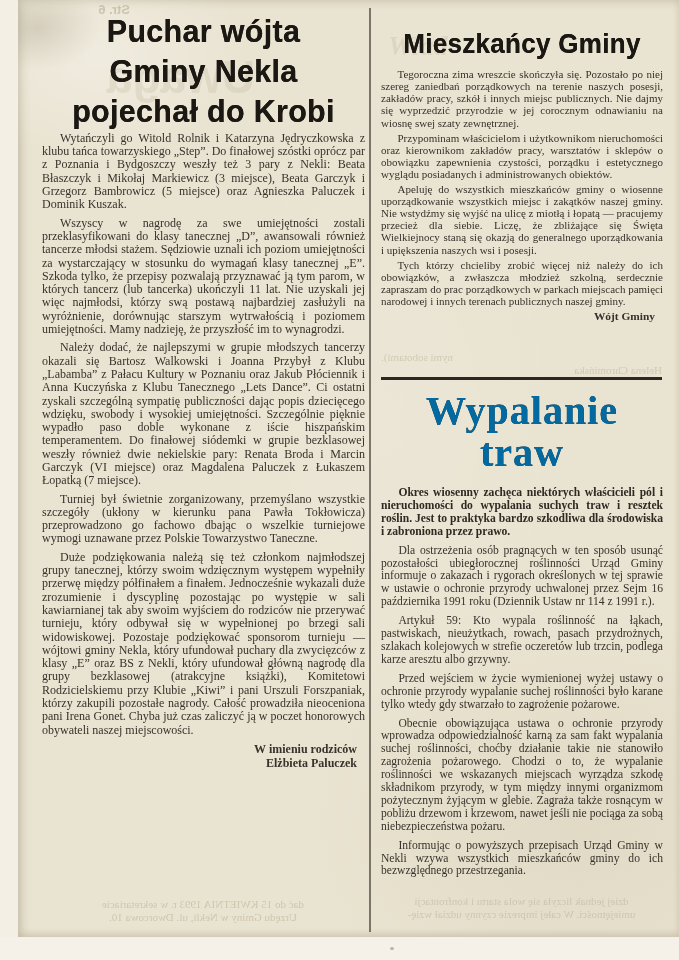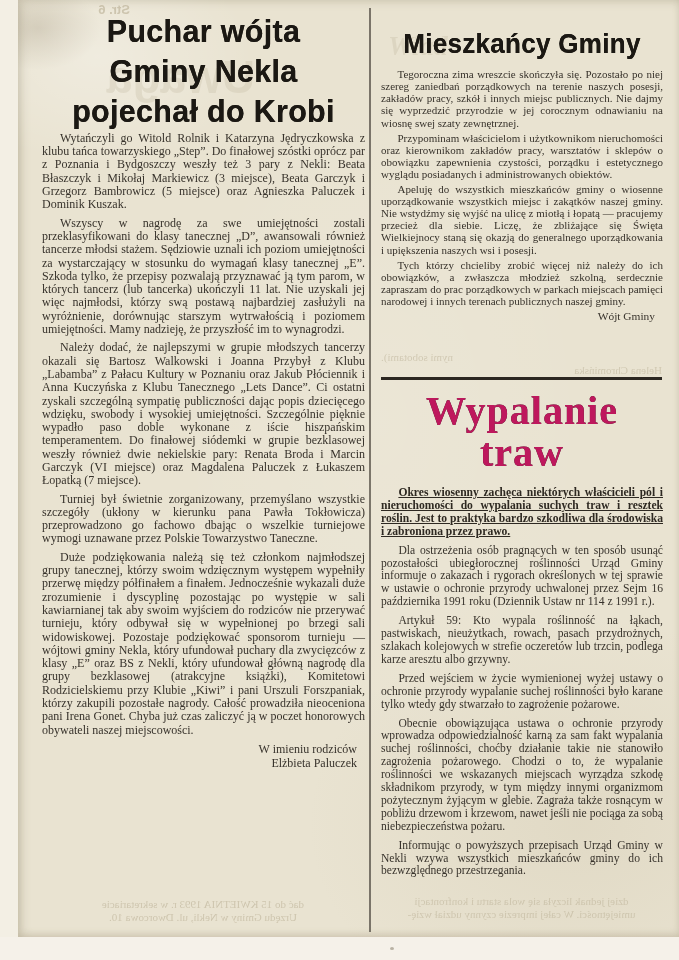--- a/index.html
+++ b/index.html
@@ -34,32 +34,32 @@
 
   .headline-sans{
     font-family:"Liberation Sans", sans-serif;font-weight:900;
     text-align:center;color:#1b1813;letter-spacing:.3px;
     text-shadow:0 0 .5px #1b1813;
   }
   .title-left{font-size:30.5px;line-height:1.31;}
   .title-mg{font-size:26px;line-height:1.2;margin-bottom:9px;transform:scaleY(1.06);}
   .title-wt{
     font-family:"Liberation Serif", serif;font-weight:bold;
-    font-size:40px;line-height:1.05;text-align:center;color:#be185d;
+    font-size:40px;line-height:1.05;text-align:center;color:#0369a1;
     letter-spacing:1px;word-spacing:7px;margin-bottom:13px;
     text-shadow:0 0 .4px #272219;
   }
   .body p{
     margin:0 0 5px;text-indent:1.5em;text-align:justify;
   }
   .left-col .body p{font-size:12px;line-height:13.3px;}
   .right-top .body p{font-size:11px;line-height:12.1px;margin-bottom:3px;}
   .right-bottom .body p{font-size:11.6px;line-height:12.9px;margin-bottom:6px;}
-  .lead{font-weight:bold;color:#2e2922;text-decoration:underline;}
-  .sig{text-align:right;padding-right:8px;margin-top:1px;}
+  .lead{font-weight:bold;color:#2e2922;}
+  .sig{text-align:right;padding-right:8px;margin-top:1px;font-weight:bold;}
   .left-col .sig{font-size:12px;line-height:14px;}
   .right-top .sig{font-size:11.4px;}
 
   .divider{
     position:absolute;left:369px;top:8px;width:2px;height:924px;
     background:#4f4a41;opacity:.72;
   }
   .rule{
     position:absolute;left:381px;top:377px;width:281px;height:3px;
     background:#2c2721;

